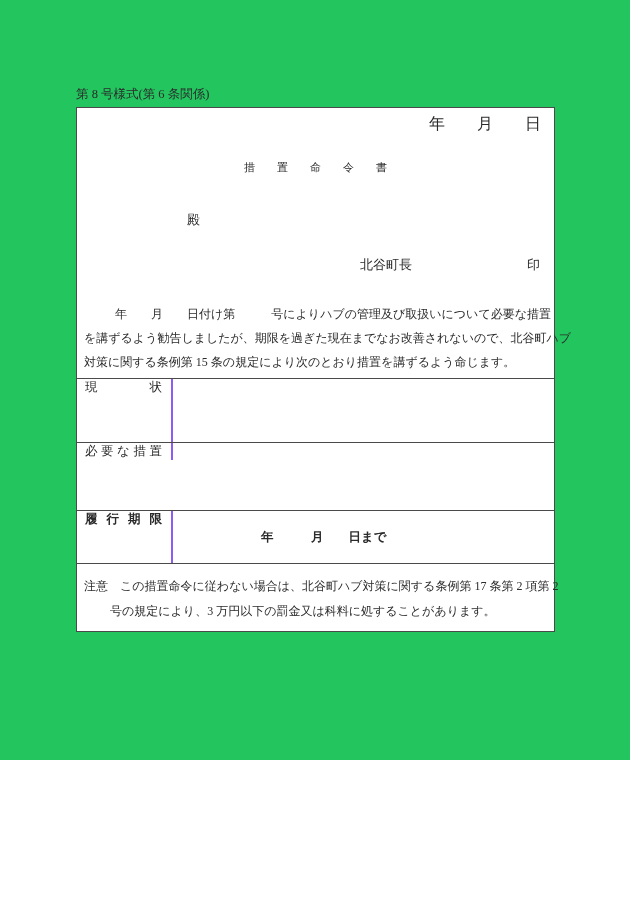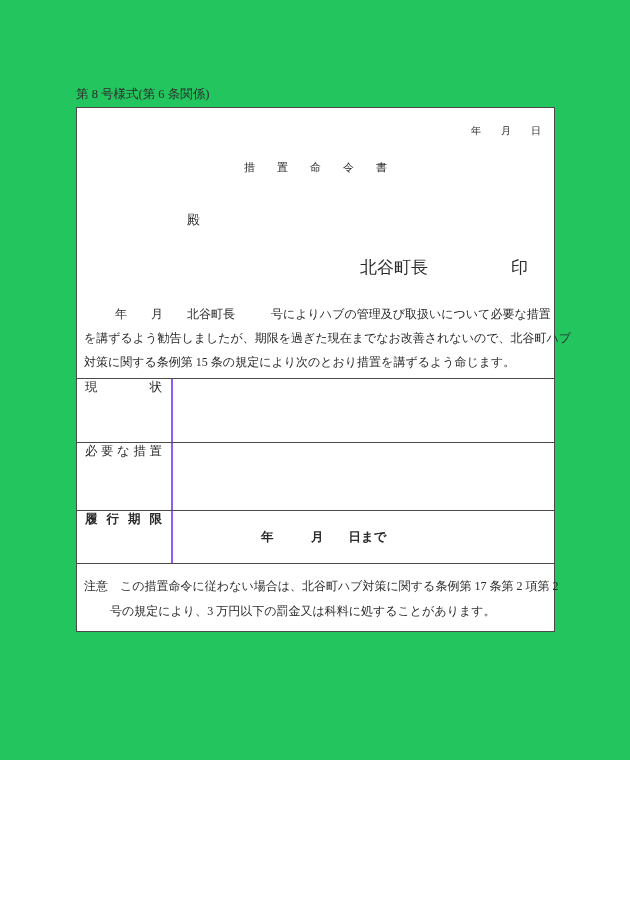--- a/index.html
+++ b/index.html
@@ -33,23 +33,23 @@
     position: absolute;
     left: 76px;
     top: 107px;
     width: 477px;
     height: 523px;
     border: 1px solid #4a4a4a;
     background: #ffffff;
   }
   .date-line {
     position: absolute;
-    top: 16px;
+    top: 6px;
     right: 13px;
-    font-size: 10px;
+    font-size: 16px;
     white-space: nowrap;
   }
   .doc-title {
     position: absolute;
     top: 52px;
     left: 0;
     right: 0;
     text-align: center;
     font-size: 11px;
     white-space: nowrap;
@@ -57,23 +57,23 @@
   .addressee {
     position: absolute;
     top: 103px;
     left: 110px;
     font-size: 13px;
   }
   .issuer-line {
     position: absolute;
     top: 148px;
     left: 0;
-    right: 12px;
+    right: 0;
     height: 16px;
-    font-size: 17px;
+    font-size: 13px;
   }
   .issuer-name {
     position: absolute;
     left: 283px;
     white-space: nowrap;
   }
   .seal-mark {
     position: absolute;
     right: 14px;
   }
@@ -100,21 +100,21 @@
     border-top: 1px solid #4a4a4a;
     display: flex;
     flex-direction: column;
   }
   .trow {
     display: flex;
     border-bottom: 1px solid #4a4a4a;
     box-sizing: border-box;
   }
   .trow.row-state    { height: 64px; }
-  .trow.row-measures { height: 68px; }
+  .trow.row-measures { height: 68px; flex-direction: column; }
   .trow.row-deadline { height: 53px; font-weight: bold; }
   .tlabel {
     width: 96px;
     box-sizing: border-box;
     border-right: 2px solid #8b5cf6;
     display: flex;
     align-items: flex-start;
   }
   .tlabel .label-text {
     display: block;
@@ -164,21 +164,21 @@
     <div class="doc-title">措　　置　　命　　令　　書</div>
 
     <div class="addressee">殿</div>
 
     <div class="issuer-line">
       <span class="issuer-name">北谷町長</span>
       <span class="seal-mark">印</span>
     </div>
 
     <div class="body-par">
-      <div class="body-line indent">年　　月　　北谷町長　　　号によりハブの管理及び取扱いについて必要な措置</div>
+      <div class="body-line indent">年　　月　　日付け第　　　号によりハブの管理及び取扱いについて必要な措置</div>
       <div class="body-line">を講ずるよう勧告しましたが、期限を過ぎた現在までなお改善されないので、北谷町ハブ</div>
       <div class="body-line">対策に関する条例第 15 条の規定により次のとおり措置を講ずるよう命じます。</div>
     </div>
 
     <div class="measure-table">
 
       <div class="trow row-state">
         <div class="tlabel">
           <span class="label-text">現　　　　状</span>
         </div>

